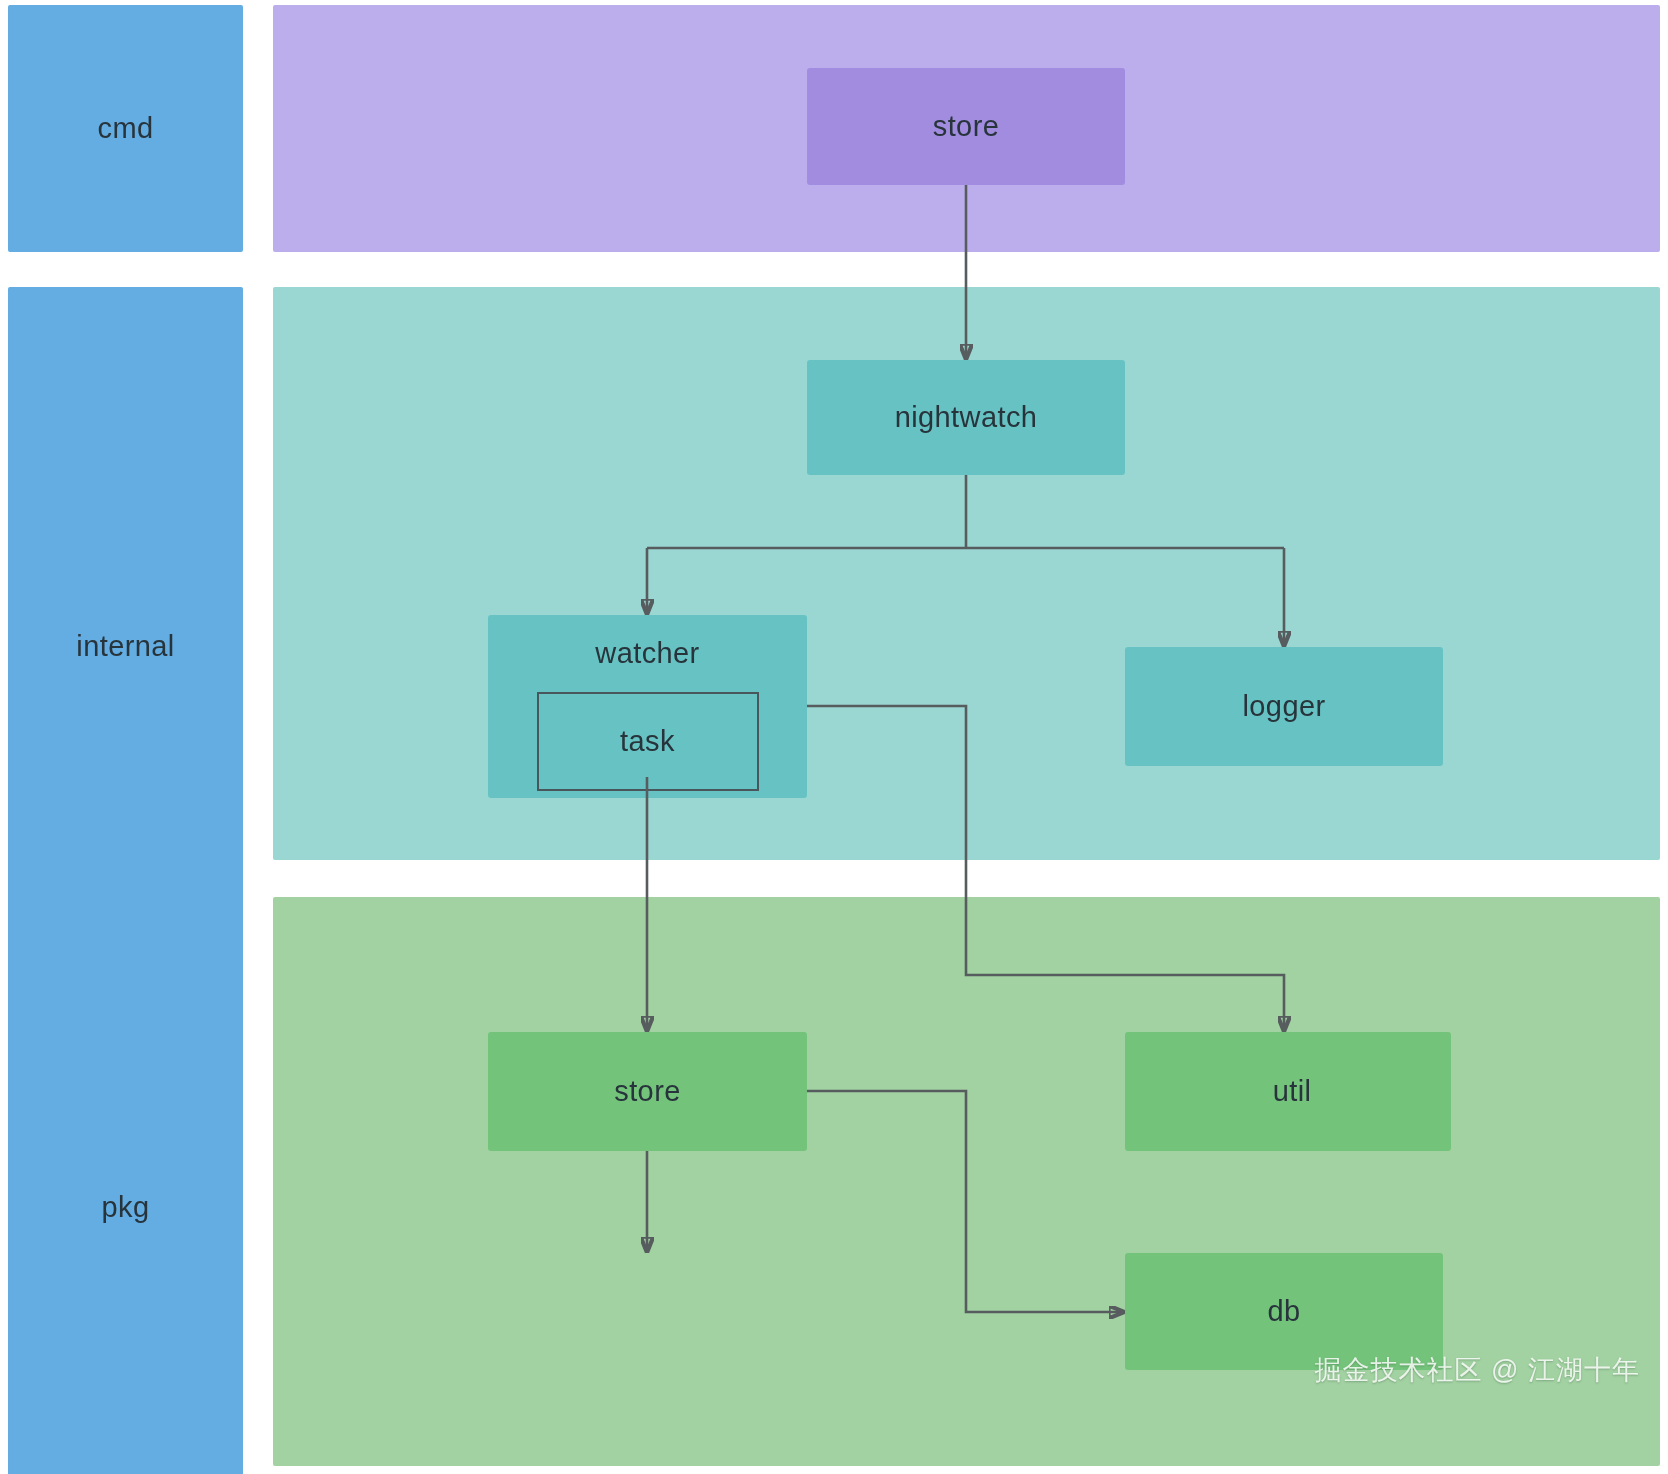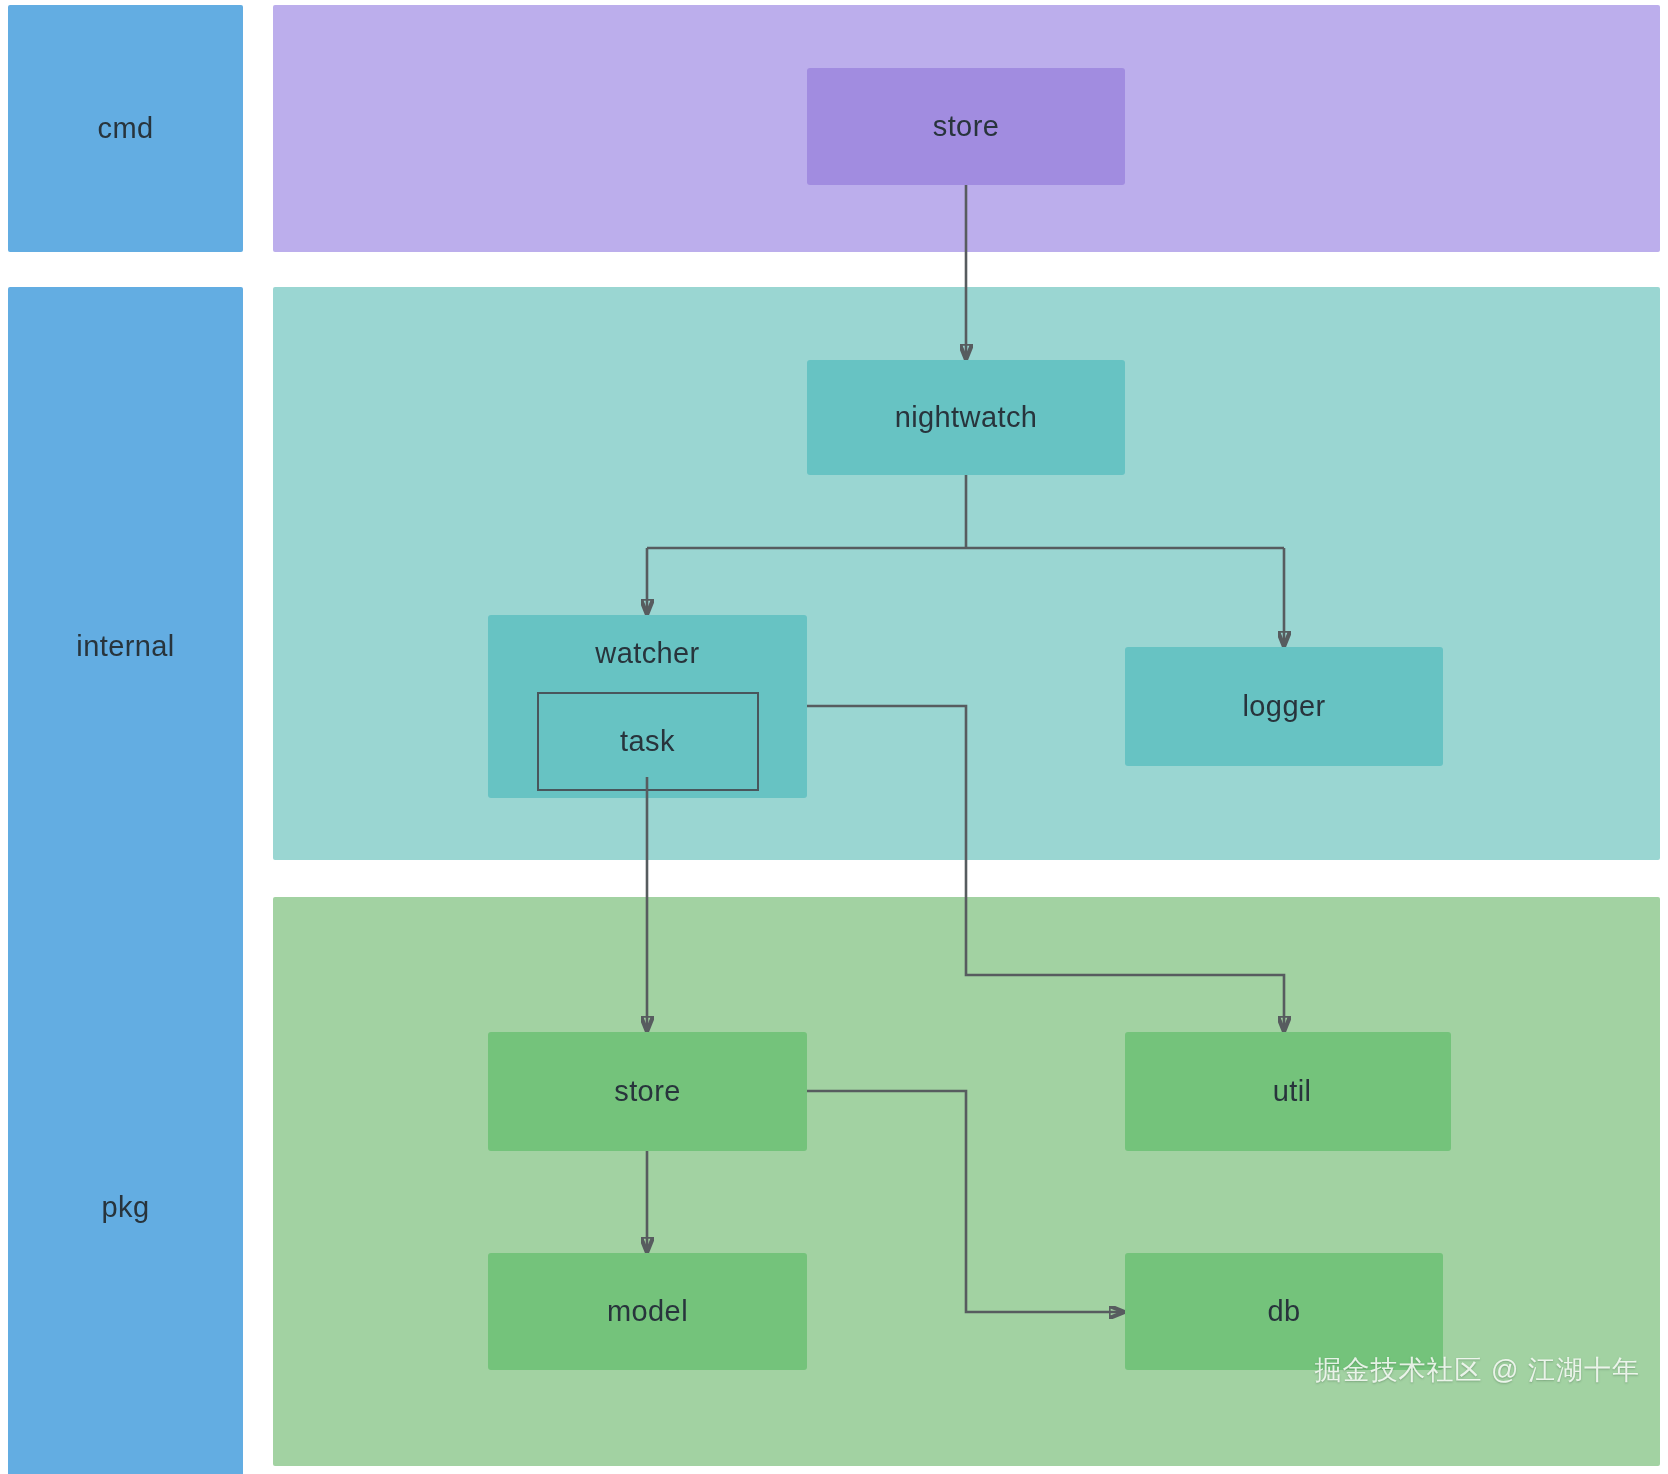--- a/index.html
+++ b/index.html
@@ -123,23 +123,20 @@
   <div class="node node-teal" style="left:1125px; top:647px; width:318px; height:119px;">
     <span class="label">logger</span>
   </div>
 
   <div class="node node-green" style="left:488px; top:1032px; width:319px; height:119px;">
     <span class="label">store</span>
   </div>
   <div class="node node-green" style="left:1125px; top:1032px; width:318px; height:119px;padding-left:8px;">
     <span class="label">util</span>
   </div>
-  <div class="node node-green" style="left:488px; top:1253px; width:319px; height:117px;">
-    <span class="label">model</span>
-  </div>
   <div class="node node-green" style="left:1125px; top:1253px; width:318px; height:117px;">
     <span class="label">db</span>
   </div>
 
   <svg class="edges" width="1668" height="1474" viewBox="0 0 1668 1474">
     <defs>
       <marker id="arrow" viewBox="0 0 10 8" refX="9" refY="4" markerWidth="16" markerHeight="13" markerUnits="userSpaceOnUse" orient="auto">
         <path d="M0,0 L10,4 L0,8 Z" fill="#575C5F" stroke="none"></path>
       </marker>
     </defs>

